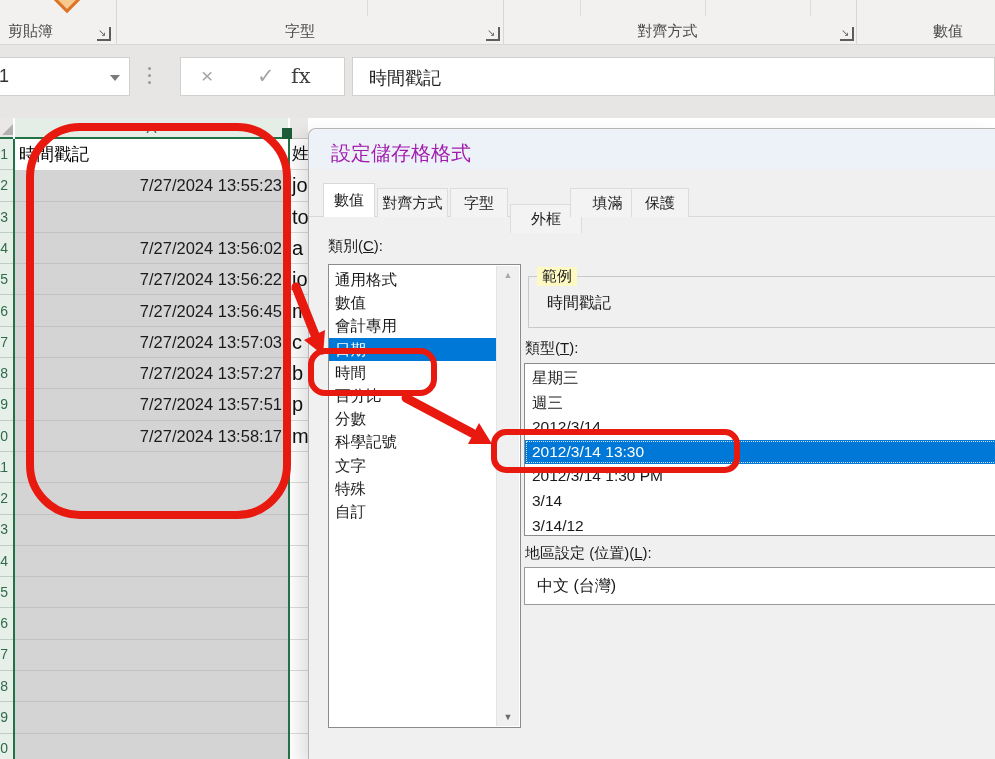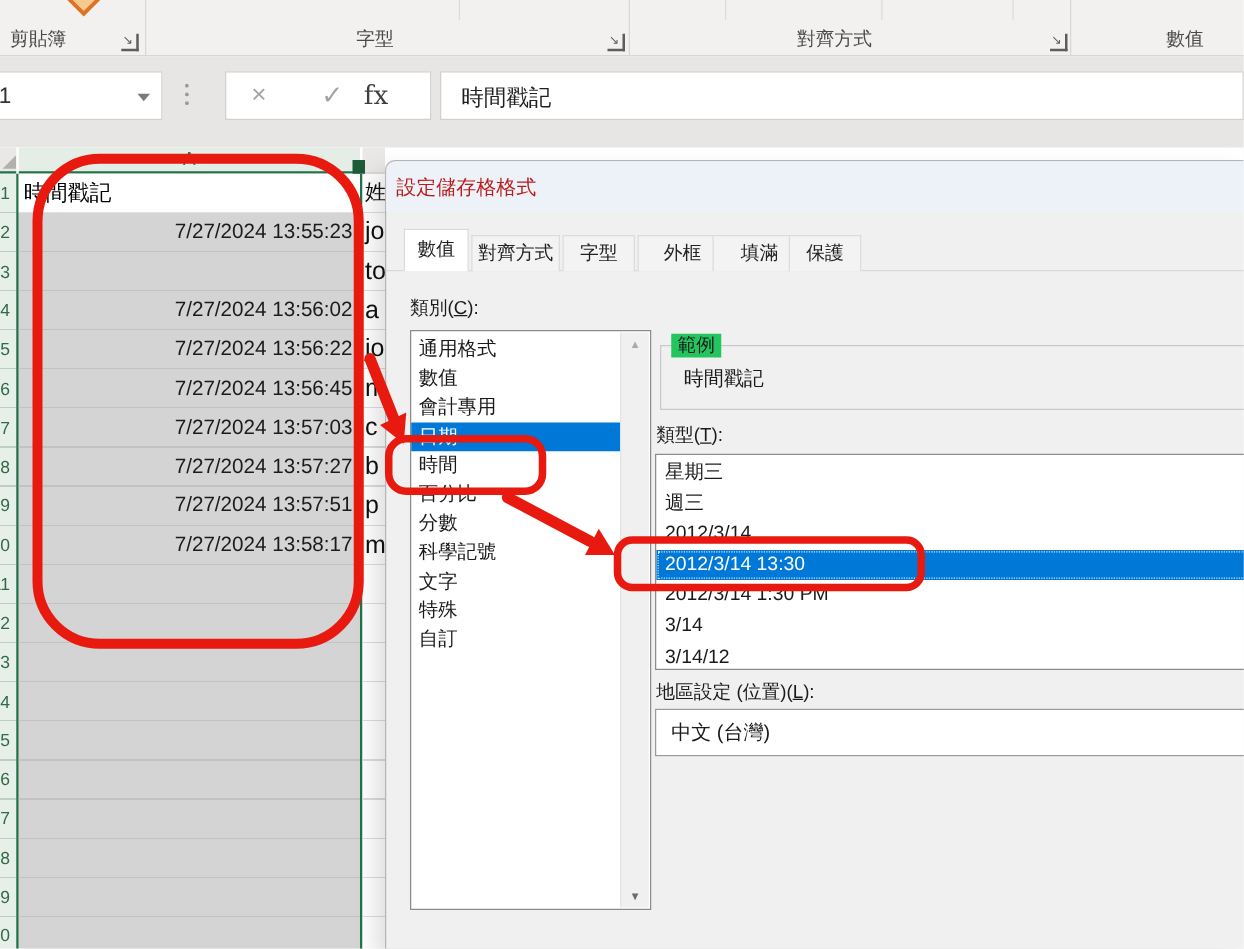--- a/index.html
+++ b/index.html
@@ -47,36 +47,36 @@
       background-image:repeating-linear-gradient(to bottom, transparent 0 30.3px, #dddcdb 30.3px 31.3px); }
   .cellA1 { position:absolute; left:0; top:0; width:273px; height:31px; background:#fff; font-size:17.5px; color:#000; line-height:30px; padding-left:4px; white-space:nowrap; overflow:hidden; cursor:cell; }
   .ts-row { position:absolute; left:0; width:273px; height:31px; text-align:right; padding-right:6px; font-size:16.5px; color:#1b1b1b; line-height:30px; white-space:nowrap; cursor:cell; }
   .b-frag { position:absolute; left:2px; width:30px; height:31px; font-size:20px; color:#111; line-height:30px; white-space:nowrap; overflow:visible; }
   .b1 { font-size:17px; }
   .green-square { left:282px; top:128px; width:10px; height:11px; background:#1d5c38; }
 
   
   .dialog { left:308px; top:128px; width:687px; height:631px; background:#f0f0f0; border:1px solid #b5b5b5; border-right:none; border-bottom:none; border-radius:8px 0 0 0; box-shadow:-8px 8px 18px rgba(0,0,0,.13); }
   .dlg-title { position:absolute; left:0; top:0; width:100%; height:40px; background:#edf2f9; border-radius:8px 0 0 0; }
-  .dlg-title span { position:absolute; left:8px; top:11px; font-size:16px; color:#b91c1c; }
+  .dlg-title span { position:absolute; left:22px; top:11px; font-size:20px; color:#a21caf; }
   .tabstrip-line { position:absolute; left:0; top:87px; width:100%; height:1px; background:#d9d9d9; }
   .tab { position:absolute; top:59px; height:29px; background:#f3f3f3; border:1px solid #dcdcdc; border-bottom:none; text-align:center; font-size:15px; color:#222; line-height:27px; cursor:pointer; z-index:1; }
   .tab.active { top:54px; height:34px; background:#fff; border:1px solid #d9d9d9; border-bottom:none; line-height:32px; z-index:3; }
   .dlg-label { position:absolute; font-size:15px; color:#1a1a1a; white-space:nowrap; }
   .dlg-label u { text-decoration:underline; }
   .cat-list { position:absolute; left:19px; top:135px; width:193px; height:464px; background:#fff; border:1px solid #8b8b8b; }
   .cat-item { position:relative; height:23.2px; font-size:15.5px; color:#1a1a1a; line-height:23px; padding-left:6px; margin-top:0; width:calc(100% - 24px); cursor:pointer; white-space:nowrap; }
   .cat-item.selected { background:#0078d7; color:#fff; }
   .cat-items { position:absolute; left:0; top:3px; width:100%; }
   .scrollbar { position:absolute; top:1px; right:1px; bottom:1px; width:23px; background:#f0f0f0; border-left:1px solid #e4e4e4; }
   .sb-btn { position:absolute; left:0; width:22px; height:18px; text-align:center; font-size:9px; line-height:18px; cursor:pointer; }
   .sb-up { top:0; color:#a9a9a9; }
   .sb-down { bottom:0; color:#6b6b6b; }
   .groupbox { position:absolute; left:219px; top:147px; width:478px; height:52px; border:1px solid #c9c9c9; }
-  .groupbox .gb-label { position:absolute; left:8px; top:-10px; background:#22c55e; padding:0 5px; font-size:15px; color:#1a1a1a; }
+  .groupbox .gb-label { position:absolute; left:8px; top:-10px; background:#fef9c3; padding:0 5px; font-size:15px; color:#1a1a1a; }
   .gb-sample { position:absolute; left:18px; top:16px; font-size:16px; color:#1a1a1a; }
   .type-list { position:absolute; left:215px; top:234px; width:482px; height:173px; background:#fff; border:1px solid #8b8b8b; overflow:hidden; }
   .type-item { position:relative; height:24.6px; font-size:15.5px; color:#1a1a1a; line-height:24px; padding-left:7px; cursor:pointer; white-space:nowrap; }
   .type-item.selected { background:#0078d7; color:#fff; outline:1px dotted rgba(255,255,255,.8); outline-offset:-2px; }
   .type-items { position:absolute; left:0; top:2px; width:100%; }
   .locale-combo { position:absolute; left:215px; top:438px; width:482px; height:38px; background:#fff; border:1px solid #9a9a9a; cursor:pointer; }
   .locale-combo span { position:absolute; left:12px; top:8px; font-size:16px; color:#1a1a1a; }
 
   
   .anno { left:0; top:0; width:995px; height:759px; z-index:50; pointer-events:none; }
@@ -181,21 +181,21 @@
 <div class="abs green-square"></div>
 
 <div class="abs dialog">
   <div class="dlg-title">
     <span>設定儲存格格式</span>
   </div>
   <i class="tabstrip-line"></i>
   <div class="tab active" style="left:14px;width:52px;">數值</div>
   <div class="tab" style="left:68px;width:71px;">對齊方式</div>
   <div class="tab" style="left:141px;width:58px;">字型</div>
-  <div class="tab" style="left:201px;width:72px;">外框</div>
+  <div class="tab" style="left:201px;width:72px;margin-top:16px;">外框</div>
   <div class="tab" style="left:261px;width:75px;">填滿</div>
   <div class="tab" style="left:322px;width:58px;">保護</div>
 
   <div class="dlg-label" style="left:19px;top:108px;">
     <span>類別(</span><u>C</u><span>):</span>
   </div>
 
   <div class="cat-list">
     <div class="cat-items">
       <div class="cat-item">通用格式</div>

